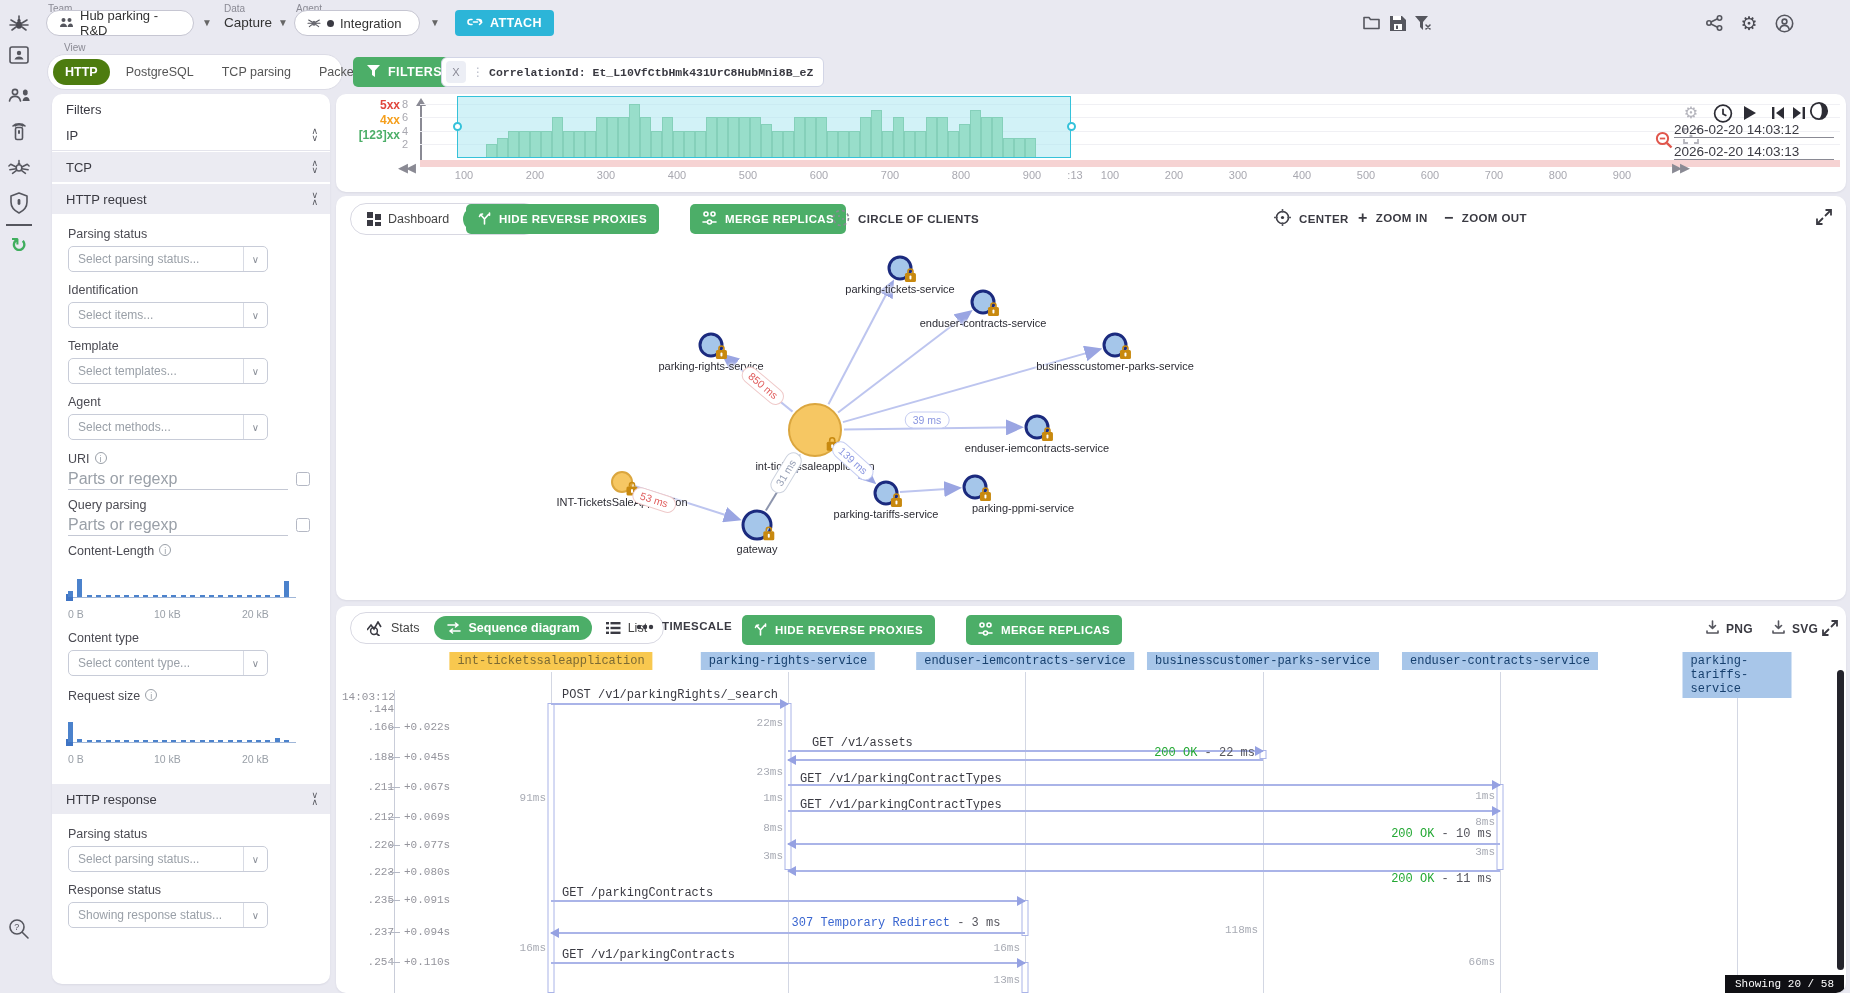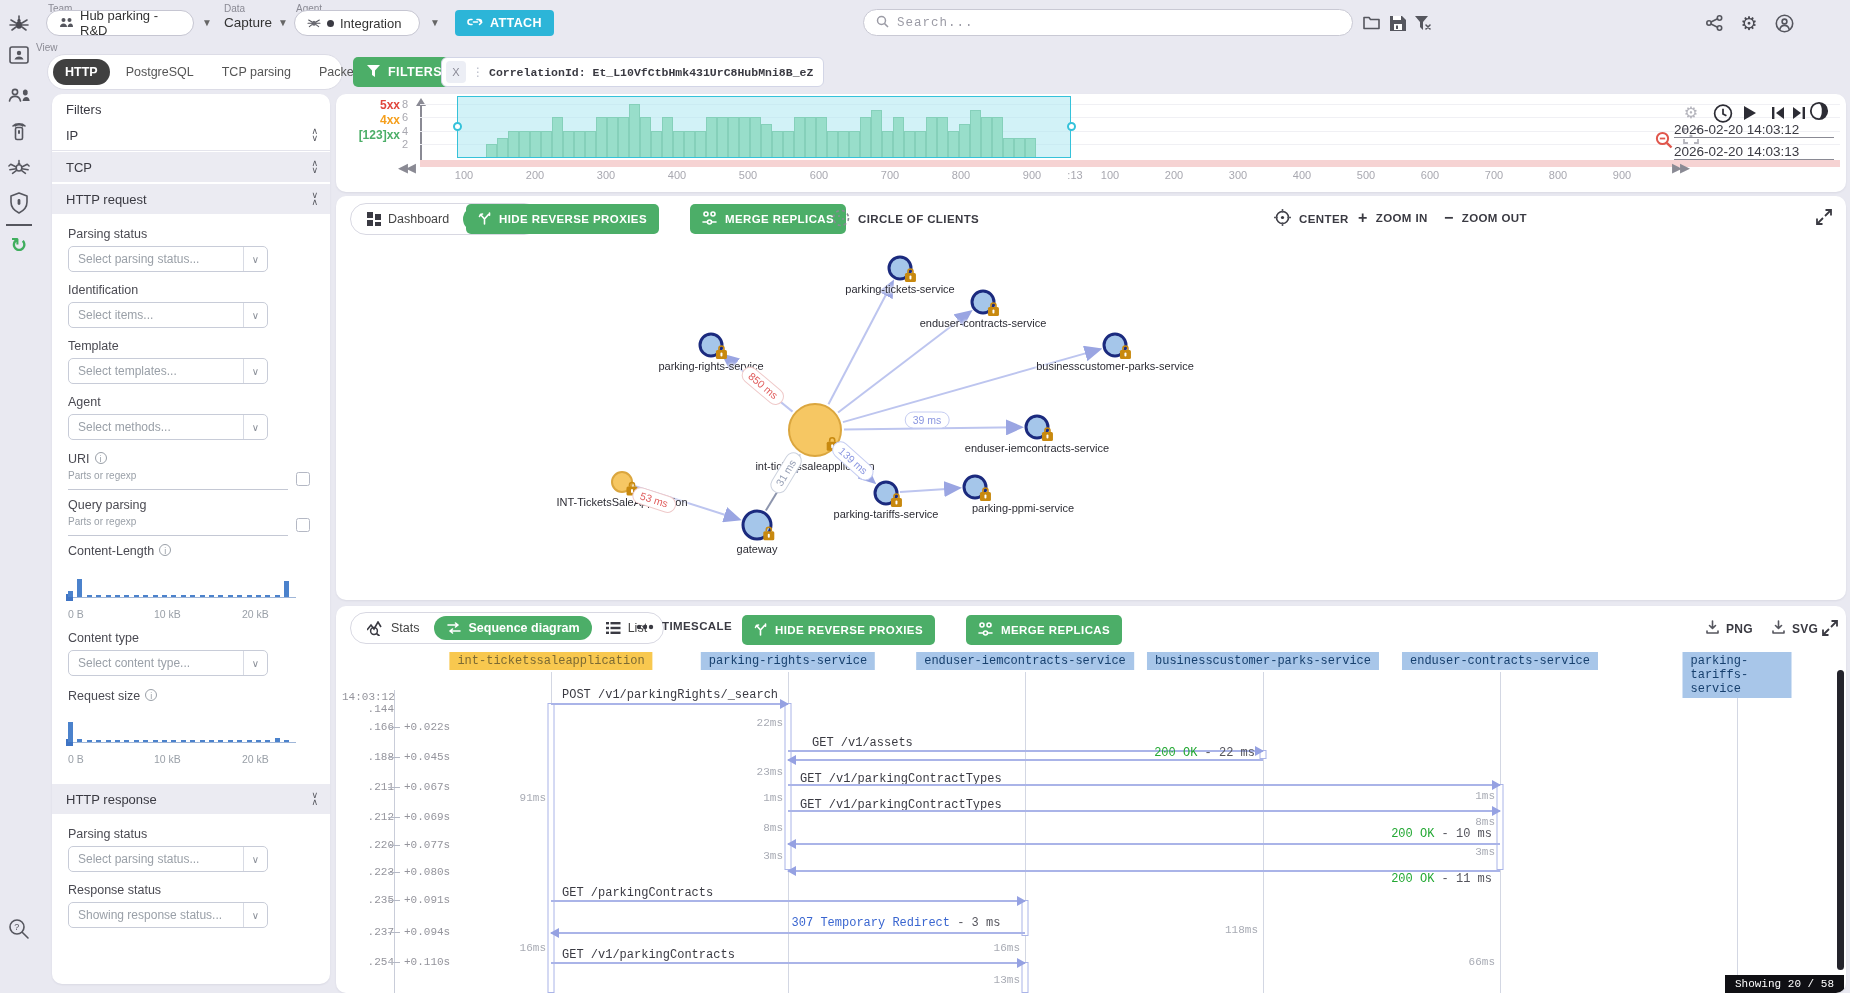--- a/index.html
+++ b/index.html
@@ -18,21 +18,21 @@
     border-radius:4px; display:flex; align-items:center; gap:7px; padding:0 12px; font-weight:bold; font-size:12.5px; letter-spacing:.4px; }
   .search { position:absolute; left:863px; top:9px; width:490px; height:27px; border:1px solid #c9c9d4; border-radius:14px;
     background:#fff; display:flex; align-items:center; gap:8px; padding:0 12px; color:#9b9ba5; }
   .search .ph { font-family:"Liberation Mono","DejaVu Sans Mono",monospace; font-size:12.5px; letter-spacing:1px; }
   .tb-ic { position:absolute; top:12px; width:22px; height:22px; display:flex; align-items:center; justify-content:center; }
 
   
   .tabs-card { position:absolute; left:47px; top:54px; width:296px; height:36px; background:#fff; border-radius:18px;
     border:1px solid #dcdce6; display:flex; align-items:center; padding:0 5px; gap:4px; }
   .tab { padding:6px 12px; color:#555; font-size:12.5px; border-radius:14px; white-space:nowrap; }
-  .tab.active { background:#404040; color:#fff; font-weight:bold; }
+  .tab.active { background:#4d7c0f; color:#fff; font-weight:bold; }
   .filters-btn { position:absolute; left:353px; top:57px; height:30px; background:#4cae68; border-radius:5px;
     color:#fff; font-weight:bold; font-size:12.5px; letter-spacing:.4px; display:flex; align-items:center; gap:8px; padding:0 14px; }
   .chip { position:absolute; left:441px; top:57px; height:30px; background:#fff; border:1px solid #d2d5e6; border-radius:6px;
     display:flex; align-items:center; padding:0 10px 0 4px; gap:6px; }
   .chip .x { width:20px; height:22px; background:#eceef5; border-radius:4px; color:#8b8b97; font-size:11px;
     display:flex; align-items:center; justify-content:center; }
   .chip .dots { color:#b9bcc9; font-size:12px; letter-spacing:-1px; }
   .chip .txt { font-family:"Liberation Mono","DejaVu Sans Mono",monospace; font-size:11.5px; font-weight:bold; color:#3a3a42; }
 
   
@@ -46,21 +46,21 @@
   .fp-title { position:absolute; left:14px; top:8px; font-size:13px; color:#3a3a42; }
   .fsec { position:absolute; left:0; width:278px; height:30px; display:flex; align-items:center;
     justify-content:space-between; padding:0 12px 0 14px; font-size:13px; color:#3a3a42; }
   .fsec.band { background:#ebebf2; }
   .fsec .sic { color:#55565e; font-size:9px; line-height:7px; text-align:center; }
   .flabel { position:absolute; left:16px; font-size:12.5px; color:#4a4a52; }
   .sel { position:absolute; left:16px; width:200px; height:26px; border:1px solid #c8ccd8; border-radius:5px;
     display:flex; align-items:center; justify-content:space-between; padding:0 0 0 9px; color:#9aa0a8; font-size:12px; }
   .sel .sc { width:24px; height:100%; border-left:1px solid #d8dbe4; display:flex; align-items:center; justify-content:center;
     color:#8a8f98; font-size:10px; }
-  .uinput { position:absolute; left:16px; width:220px; height:20px; border-bottom:1px solid #c4c8d4; color:#9aa0a8; font-size:10px; }
+  .uinput { position:absolute; left:16px; width:220px; height:20px; border-bottom:1px solid #c4c8d4; color:#9aa0a8; font-size:16px; }
   .cb { position:absolute; width:14px; height:14px; border:1.5px solid #b4b8c4; border-radius:2.5px; }
   .info { display:inline-block; width:12px; height:12px; border:1.2px solid #9aa0a8; border-radius:50%;
     color:#9aa0a8; font-size:9px; line-height:12px; text-align:center; margin-left:5px; vertical-align:1px; }
   .mini-hist { position:absolute; left:16px; width:244px; height:44px; }
   .mini-hist .axis { position:absolute; left:0; right:16px; bottom:8px; height:1px; background:#9fb6d8; }
   .mh-bar { position:absolute; bottom:9px; width:5px; background:#4b82cc; }
   .mh-handle { position:absolute; width:7px; height:7px; background:#3f74c4; bottom:5px; left:-2px; }
   .size-ticks { position:absolute; left:16px; width:244px; font-size:10.5px; color:#9aa0a8; }
   .size-ticks span { position:absolute; }
 
@@ -164,27 +164,20 @@
       <span style="width:7px;height:7px;border-radius:50%;background:#3a3a42;display:inline-block"></span>
       <span>Integration</span>
     </div>
     <span class="caret" style="position:absolute;left:430px;top:17px">▼</span>
     <div class="attach-btn">
       <span><svg width="16" height="12" viewBox="0 0 16 12">
             <path class="stw" d="M6.5 6h4 M5 3.5H3.5a2.5 2.5 0 000 5H5 M10 3.5h2a2.5 2.5 0 012.5 2.5M12.5 8.5 14.5 6.5 12.5 4.5"></path>
           </svg></span>
       <span>ATTACH</span>
     </div>
-    <div class="search">
-      <span><svg width="13" height="13" viewBox="0 0 13 13">
-            <circle cx="5.5" cy="5.5" r="4" stroke="#9b9ba5" stroke-width="1.5" fill="none"></circle>
-            <path d="M8.6 8.6 12 12" stroke="#9b9ba5" stroke-width="1.5"></path>
-          </svg></span>
-      <span class="ph" x="Search...">Search...</span>
-    </div>
     <span class="tb-ic" style="left:1360px">
         <svg width="17" height="14" viewBox="0 0 17 14">
           <path class="st" d="M1 12.5V1.5h5l1.5 2H16v9Z"></path>
         </svg>
       </span>
     <span class="tb-ic" style="left:1387px">
         <svg width="16" height="15" viewBox="0 0 16 15">
           <path d="M0 0h12l4 4v11H0Z" fill="#55565e"></path>
           <rect x="4" y="8" width="8" height="6" fill="#fff"></rect>
           <rect x="6" y="9.5" width="2" height="3.5" fill="#55565e"></rect>
@@ -208,21 +201,21 @@
     <span class="tb-ic" style="left:1738px;font-size:19px;color:#4a4a52">⚙</span>
     <span class="tb-ic" style="left:1773px">
         <svg width="19" height="19" viewBox="0 0 19 19">
           <circle cx="9.5" cy="9.5" r="8.2" class="st"></circle>
           <circle cx="9.5" cy="7.5" r="2.4" class="st"></circle>
           <path class="st" d="M4.8 15.2c.8-2.6 2.6-3.8 4.7-3.8s3.9 1.2 4.7 3.8"></path>
         </svg>
       </span>
   </div>
 
-  <span class="tb-label" style="position:absolute;left:36px;top:42px">View</span>
+  <span class="tb-label" style="position:absolute;left:64px;top:42px">View</span>
   <div class="tabs-card">
     <span class="tab active">HTTP</span>
     <span class="tab">PostgreSQL</span>
     <span class="tab">TCP parsing</span>
     <span class="tab">Packets</span>
   </div>
   <div class="filters-btn">
     <span><svg width="13" height="12" viewBox="0 0 13 12">
           <path d="M0 0h13L8 5.5V12L5 10V5.5Z" fill="#fff"></path>
         </svg></span>

